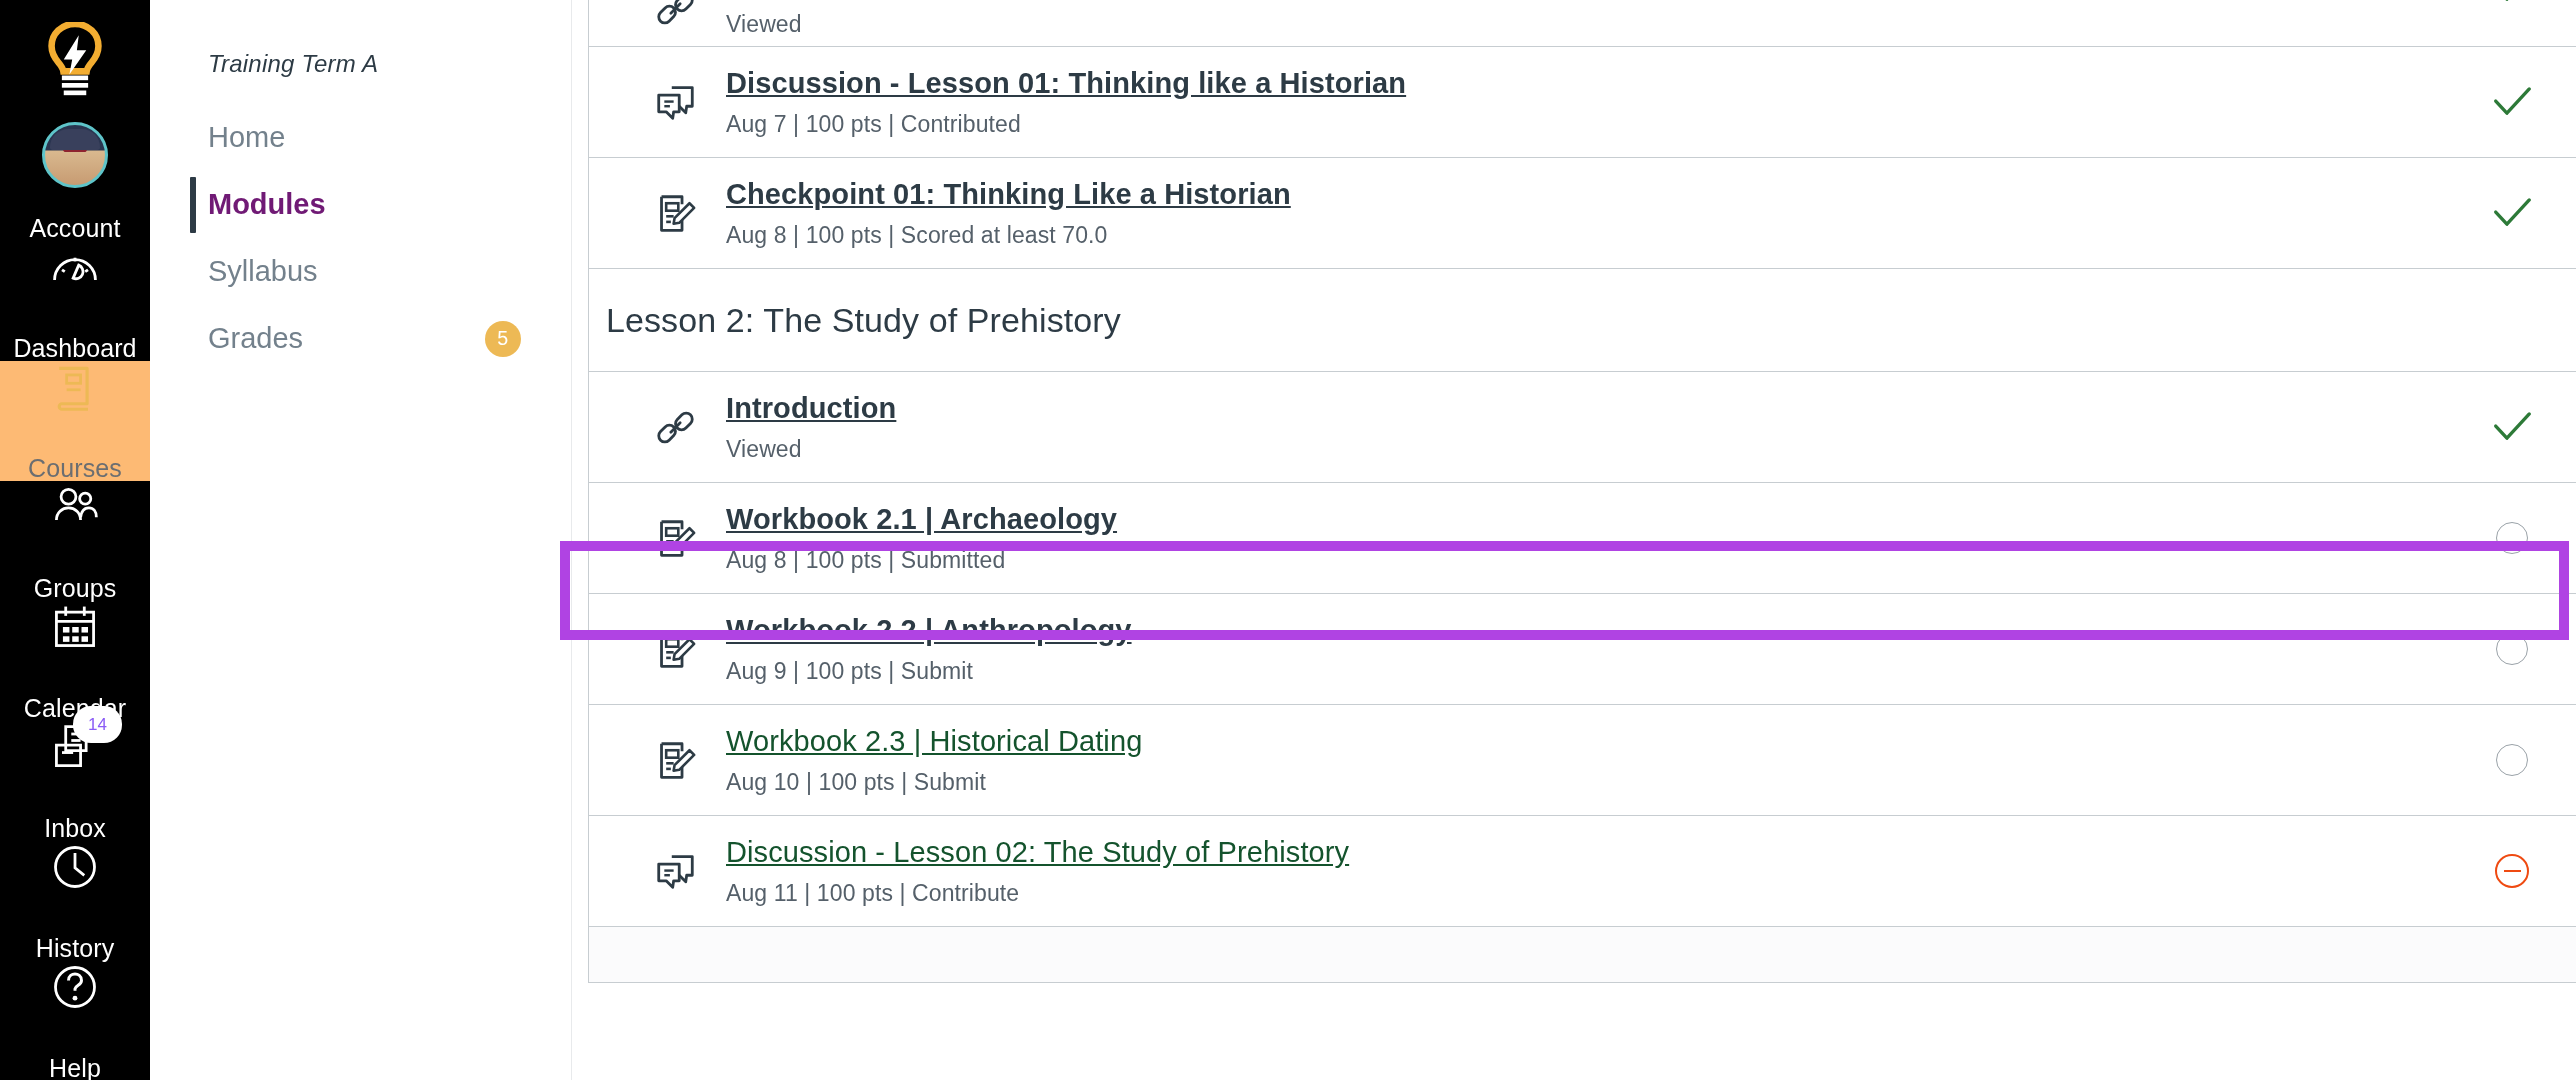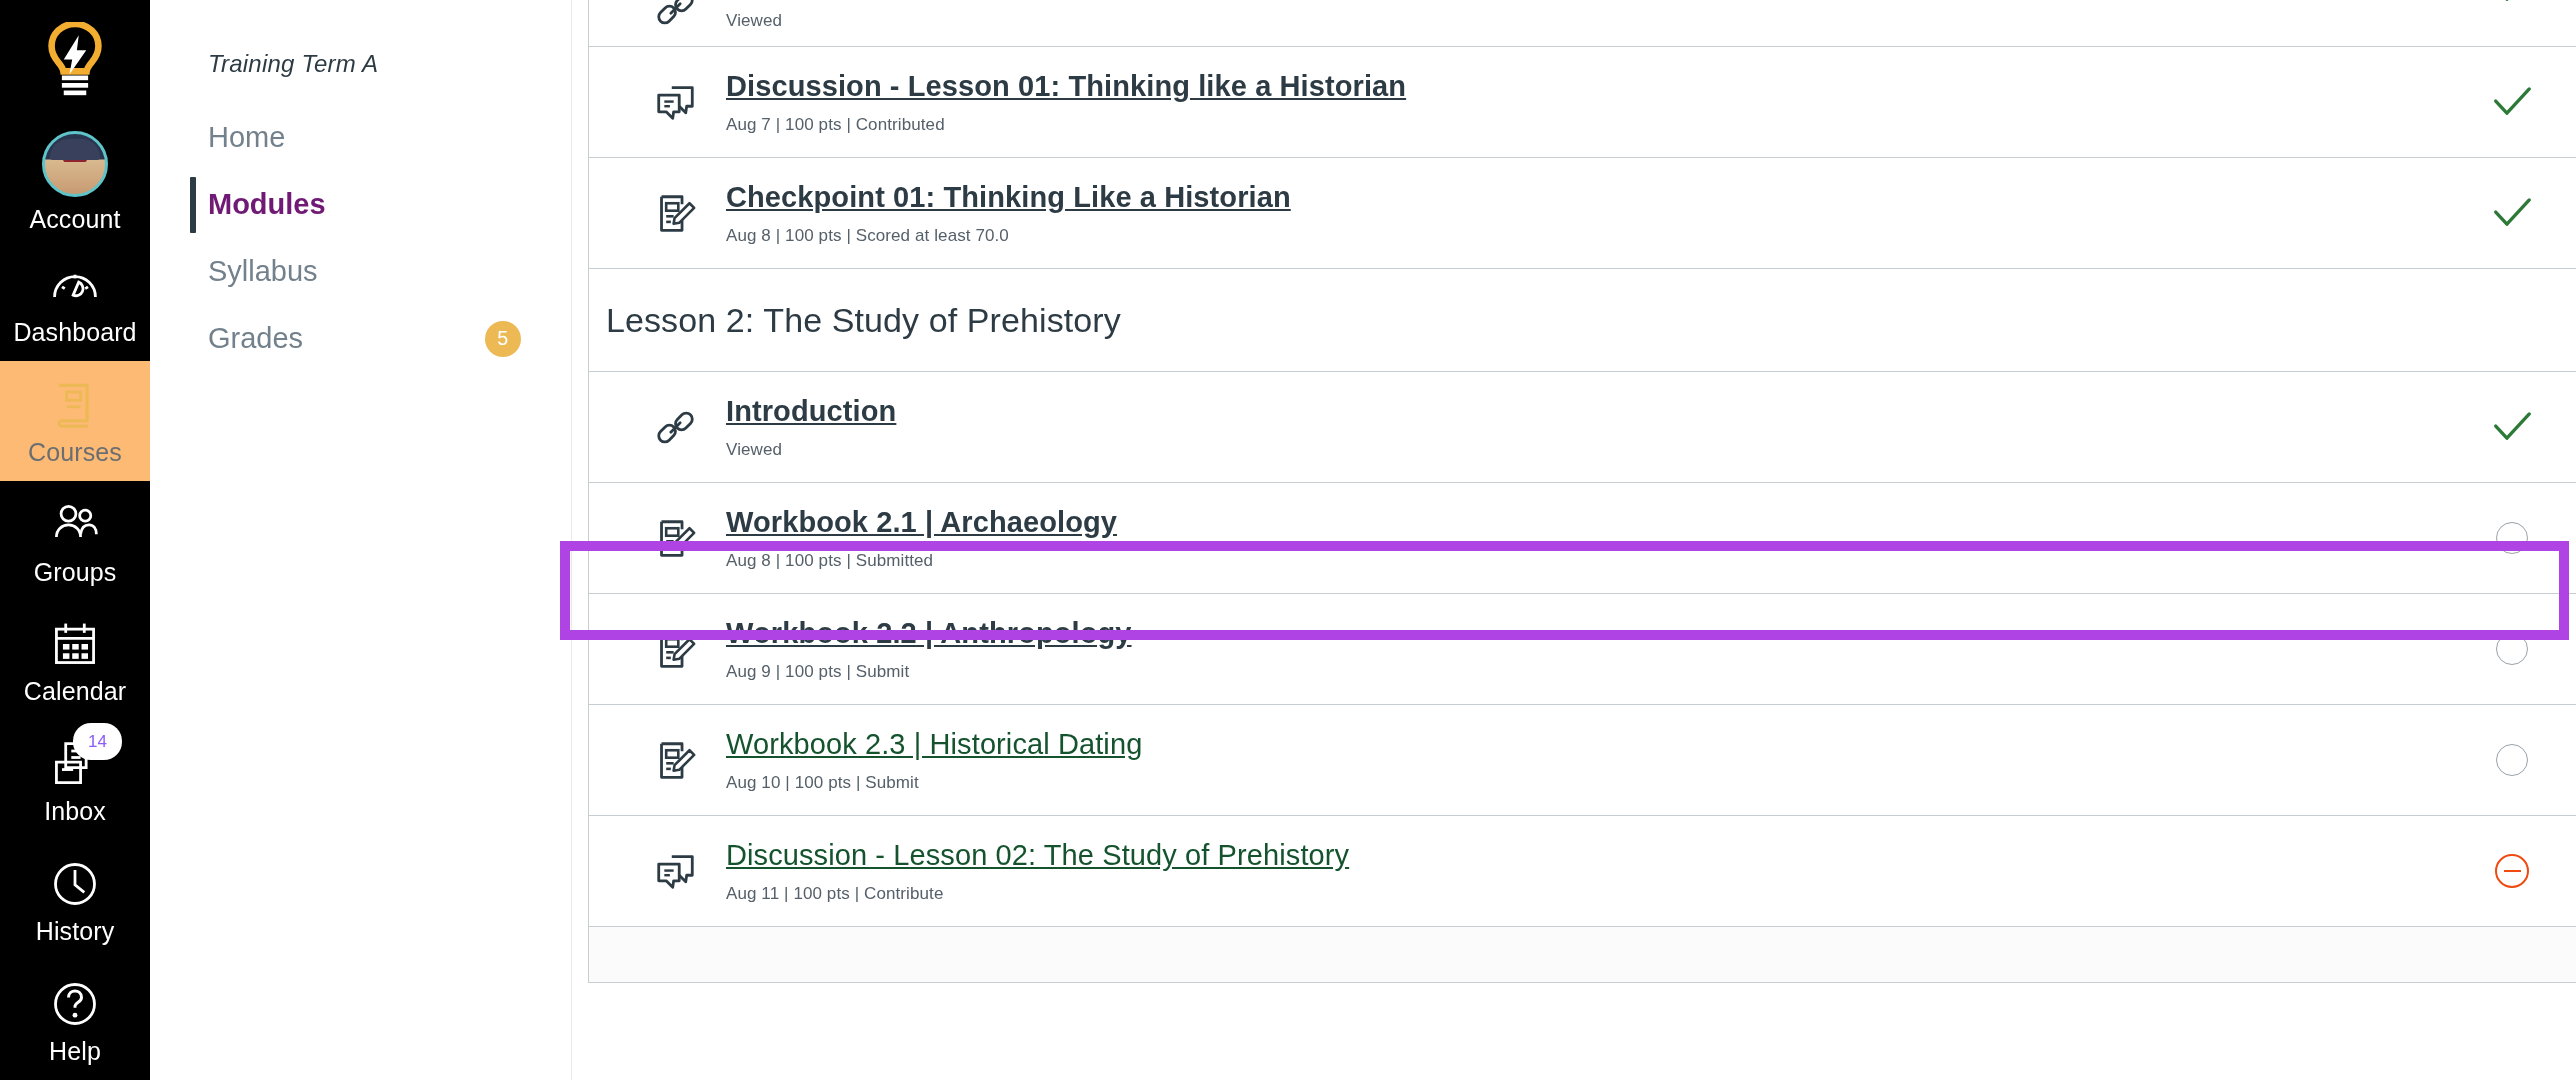--- a/index.html
+++ b/index.html
@@ -16,21 +16,21 @@
     width: 150px; min-width: 150px; height: 1081px;
     background: #000000;
     display: flex; flex-direction: column; align-items: stretch;
     overflow: hidden;
   }
   .gn-logo {
     height: 150px; display: flex; align-items: center; justify-content: center;
   }
   .gn-item {
     height: 148px; display: flex; flex-direction: column;
-    align-items: center; justify-content: center; gap: 9.4px;
+    align-items: center; justify-content: space-between; gap: 9.4px;
     color: #ffffff; text-decoration: none; position: relative;
   }
   .gn-item.active { background: #fdba74; color: #6b6e71; }
   .gn-item-label { font-size: 25px; line-height: 1; letter-spacing: 0.1px; }
   .gn-icon { width: 52px; height: 52px; display:block; position: relative; }
   .gn-avatar {
     width: 66px; height: 66px; border-radius: 50%;
     border: 3.7px solid #5ec4c9;
     background: linear-gradient(180deg,#2a3550 0%,#2a3550 42%,#d9b98f 43%,#c79b72 100%);
     overflow: hidden; position: relative;
@@ -118,21 +118,21 @@
     display: flex; align-items: center; justify-content: center;
     margin-left: 49px;
   }
   .mod-body { flex: 1; padding-left: 13px; }
   .mod-title {
     font-size: 29px; font-weight: bold; color: #2d3b45;
     line-height: 1.2; letter-spacing: 0.1px; text-decoration: underline;
   }
   .mod-title.dim { color: #14532d; font-weight: normal; }
   .mod-sub {
-    font-size: 17px; color: #55606a; margin-top: 10.3px; letter-spacing: 0.1px;
+    font-size: 23px; color: #55606a; margin-top: 10.3px; letter-spacing: 0.1px;
   }
   .mod-status {
     width: 66px; min-width: 66px; display: flex;
     align-items: center; justify-content: center;
   }
 
   .check-icon { display:block; }
   .circle-empty {
     width: 32px; height: 32px; border-radius: 50%;
     border: 1.9px solid #9aa2a8; background: transparent;

